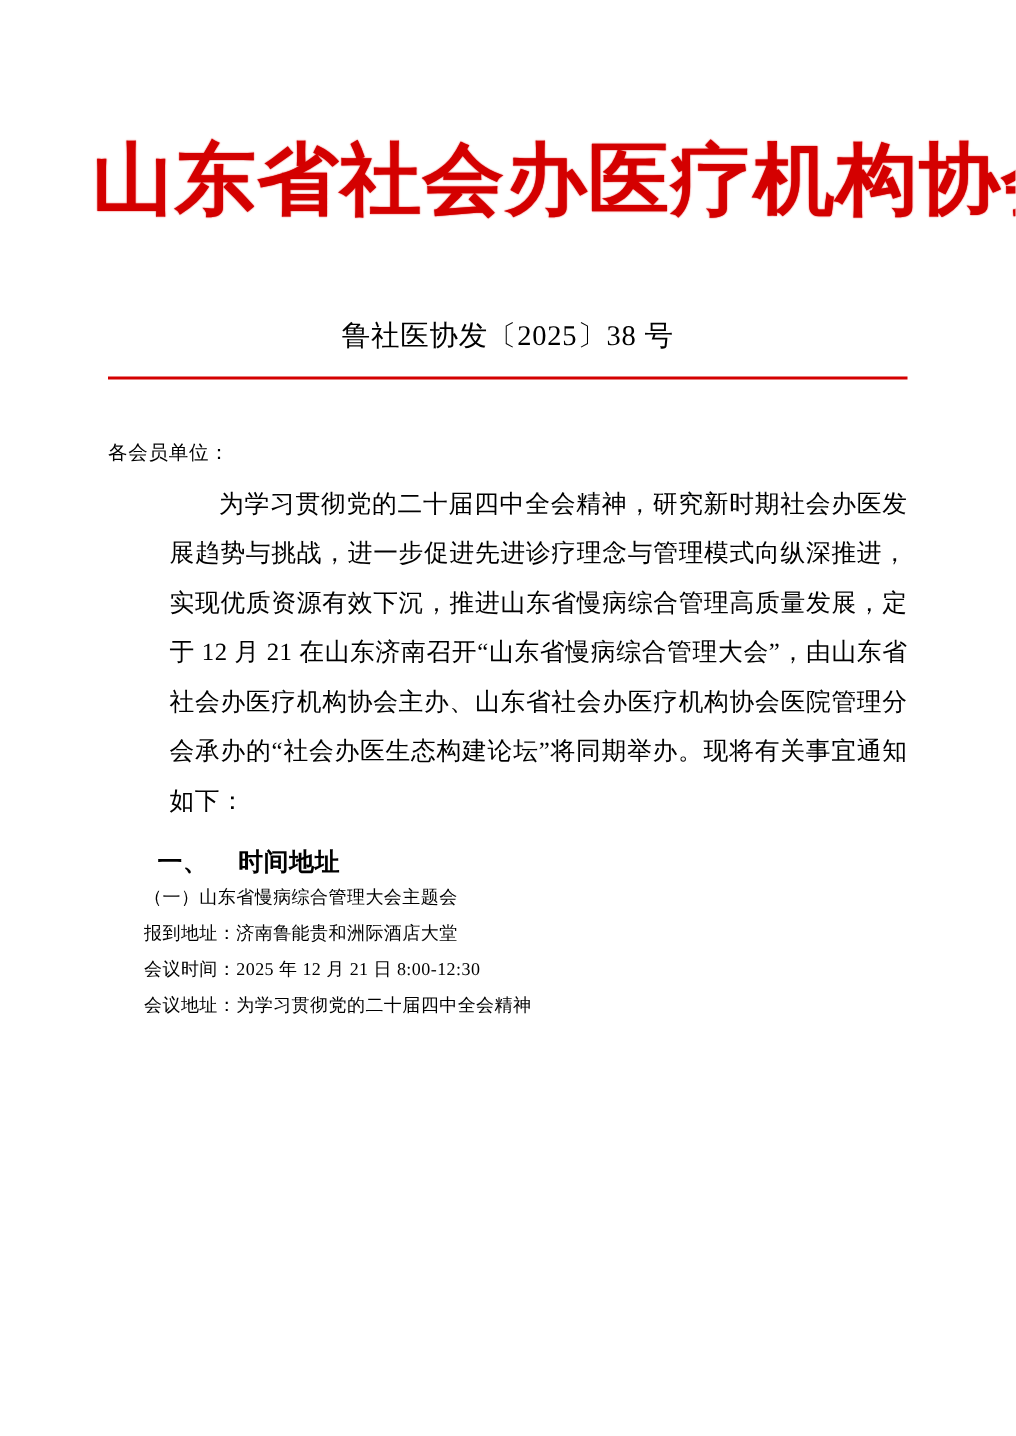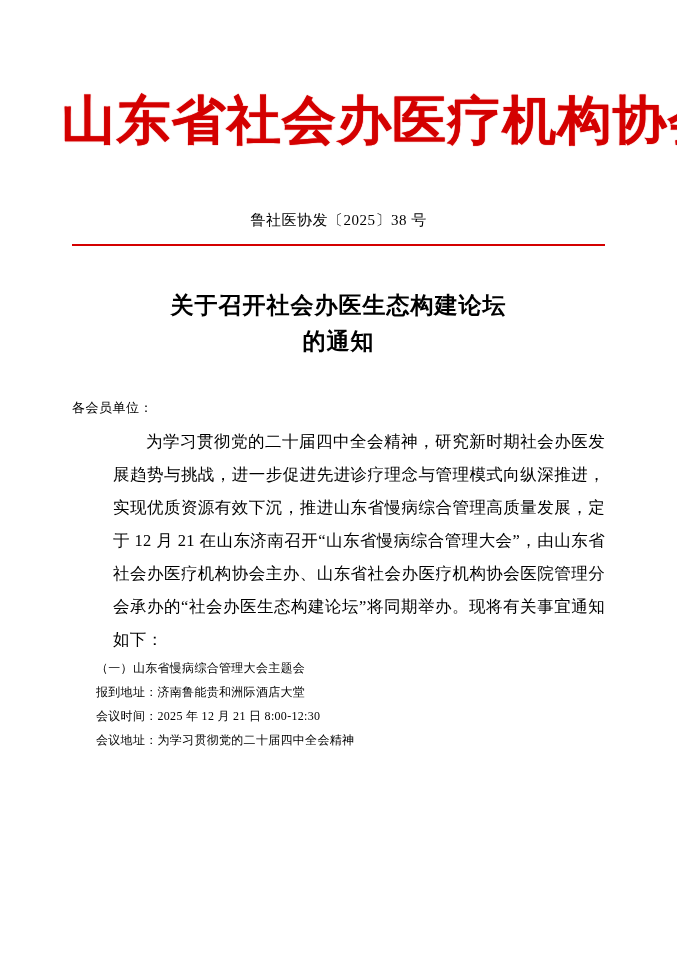--- a/index.html
+++ b/index.html
@@ -31,21 +31,21 @@
     letter-spacing: 1px;
     line-height: 1.1;
     margin-top: 92px;
     white-space: nowrap;
     transform: scaleX(1.04);
     transform-origin: center;
     text-shadow: 0 0 1px #d40000;
   }
   .doc-number {
     text-align: center;
-    font-size: 15px;
+    font-size: 19px;
     margin-top: 62px;
     letter-spacing: 0.5px;
     font-family: "Liberation Serif", "DejaVu Serif", serif;
   }
   .red-rule {
     height: 2px;
     background: #d40000;
     margin-top: 14px;
   }
   .title {
@@ -96,28 +96,27 @@
 <body>
 
 <div class="page">
 
   <div class="letterhead">山东省社会办医疗机构协会</div>
 
   <div class="doc-number">鲁社医协发〔2025〕38 号</div>
 
   <div class="red-rule"></div>
 
-  <div class="title">
-    <span>关于召开社会办医生态构建论坛</span>
-    <span class="line2">的通知</span>
-  </div>
 
   <div class="salutation">各会员单位：</div>
 
   <div class="body-para">为学习贯彻党的二十届四中全会精神，研究新时期社会办医发展趋势与挑战，进一步促进先进诊疗理念与管理模式向纵深推进，实现优质资源有效下沉，推进山东省慢病综合管理高质量发展，定于 12 月 21 在山东济南召开“山东省慢病综合管理大会”，由山东省社会办医疗机构协会主办、山东省社会办医疗机构协会医院管理分会承办的“社会办医生态构建论坛”将同期举办。现将有关事宜通知如下：</div>
 
+  <div class="section-heading">
+    <span>一、</span><span class="gap"></span><span>时间地址</span>
+  </div>
 
   <div class="sub-line">（一）山东省慢病综合管理大会主题会</div>
   <div class="sub-line">报到地址：济南鲁能贵和洲际酒店大堂</div>
   <div class="sub-line">会议时间：2025 年 12 月 21 日 8:00-12:30</div>
   <div class="sub-line">会议地址：为学习贯彻党的二十届四中全会精神</div>
 
 </div>
 
 </body></html>

